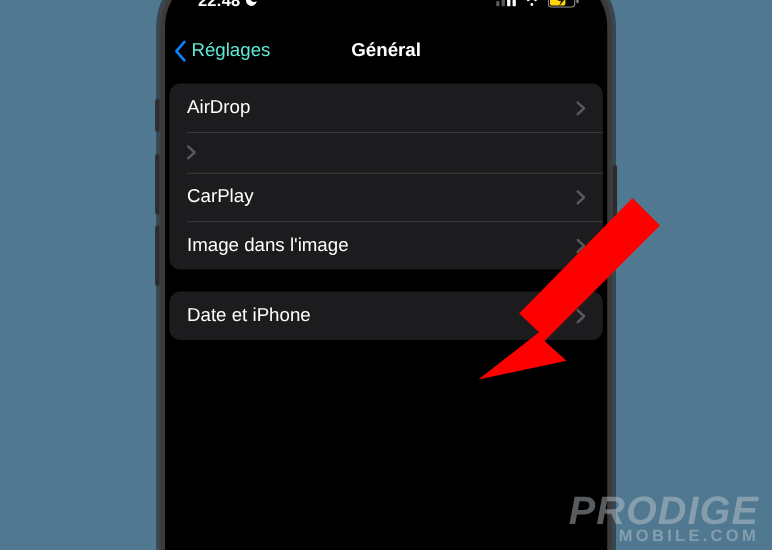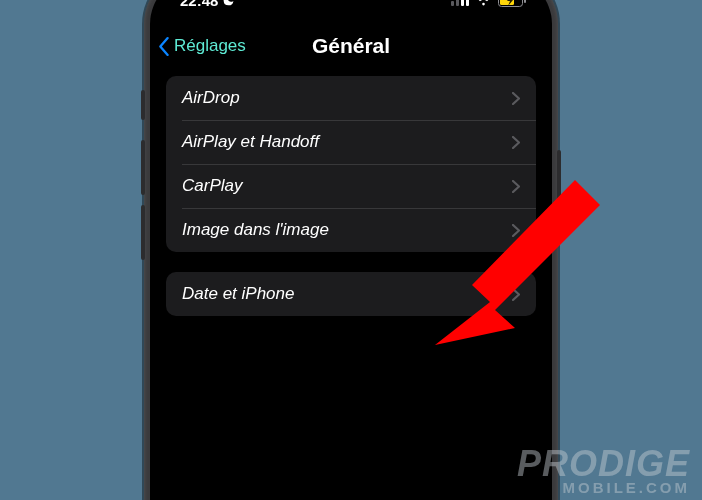--- a/index.html
+++ b/index.html
@@ -104,25 +104,25 @@
     font-size: 17px;
     display: flex;
     align-items: center;
     gap: 3px;
   }
   .back-chevron { width: 13px; height: 21px; }
   .nav-title {
     position: absolute;
     left: 0; right: 0;
     text-align: center;
-    font-size: 21px;
+    font-size: 17px;
     font-weight: 600;
     color: #fff;
   }
-  .groups { padding: 0 16px; font-style: italic; }
+  .groups { padding: 0 4px; }
   .group {
     background: #1c1c1e;
     border-radius: 10px;
     margin-top: 20px;
     overflow: hidden;
   }
   .group:first-child { margin-top: 8px; }
   .row {
     display: flex;
     align-items: center;
@@ -217,21 +217,20 @@
       <div class="groups">
 
         <div class="group">
           <div class="row">
             <span>AirDrop</span>
             <svg class="chevron-right" viewBox="0 0 8 13">
                 <path d="M1 1 L7 6.5 L1 12"></path>
               </svg>
           </div>
           <div class="row">
-            <span>AirPlay et Handoff</span>
             <svg class="chevron-right" viewBox="0 0 8 13">
                 <path d="M1 1 L7 6.5 L1 12"></path>
               </svg>
           </div>
           <div class="row">
             <span>CarPlay</span>
             <svg class="chevron-right" viewBox="0 0 8 13">
                 <path d="M1 1 L7 6.5 L1 12"></path>
               </svg>
           </div>

